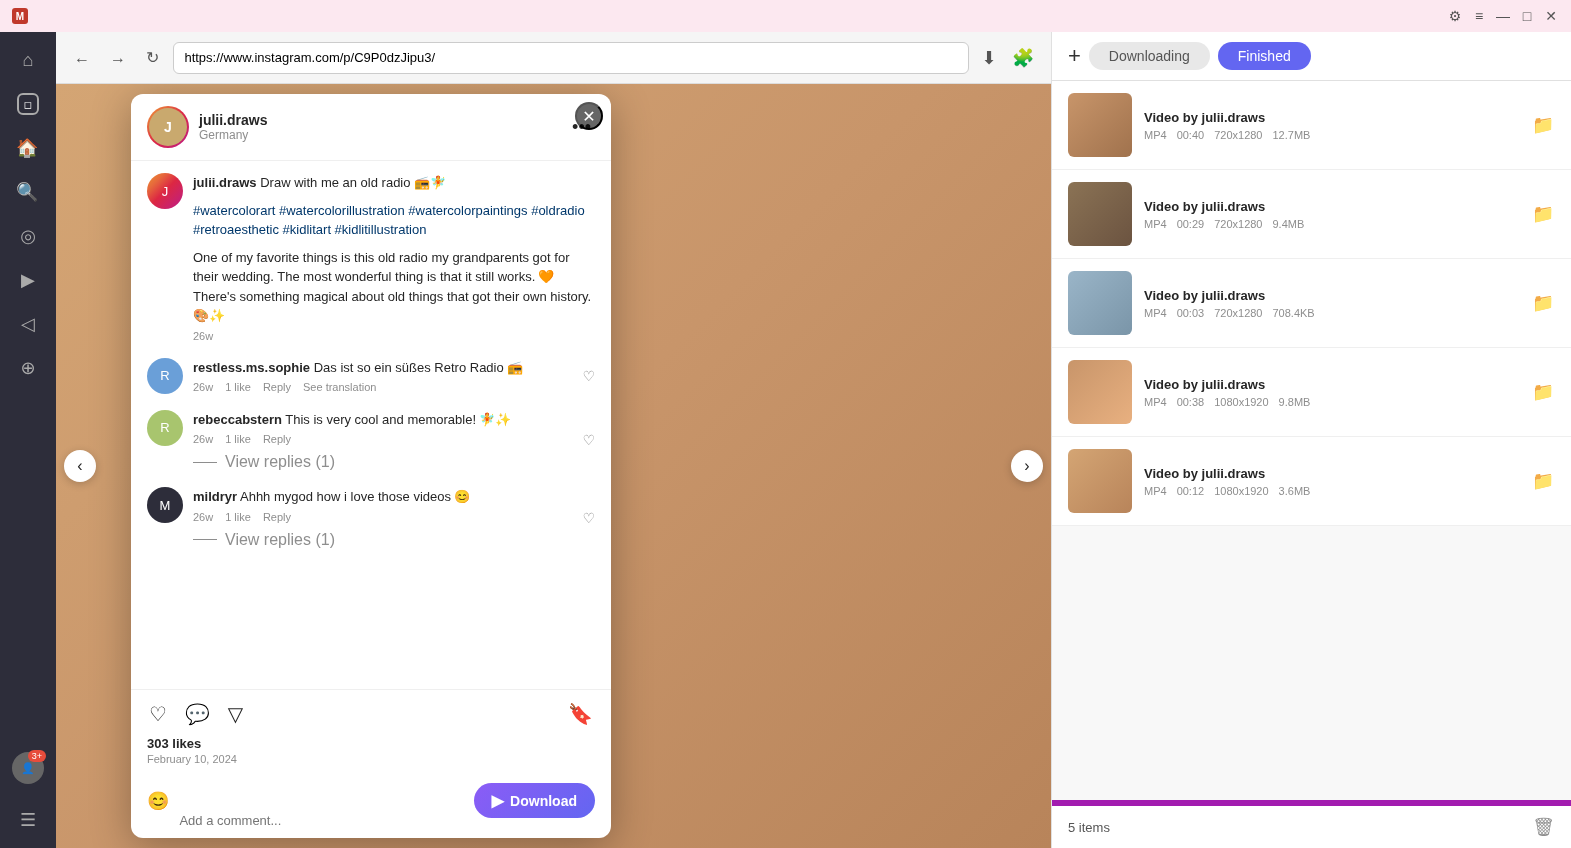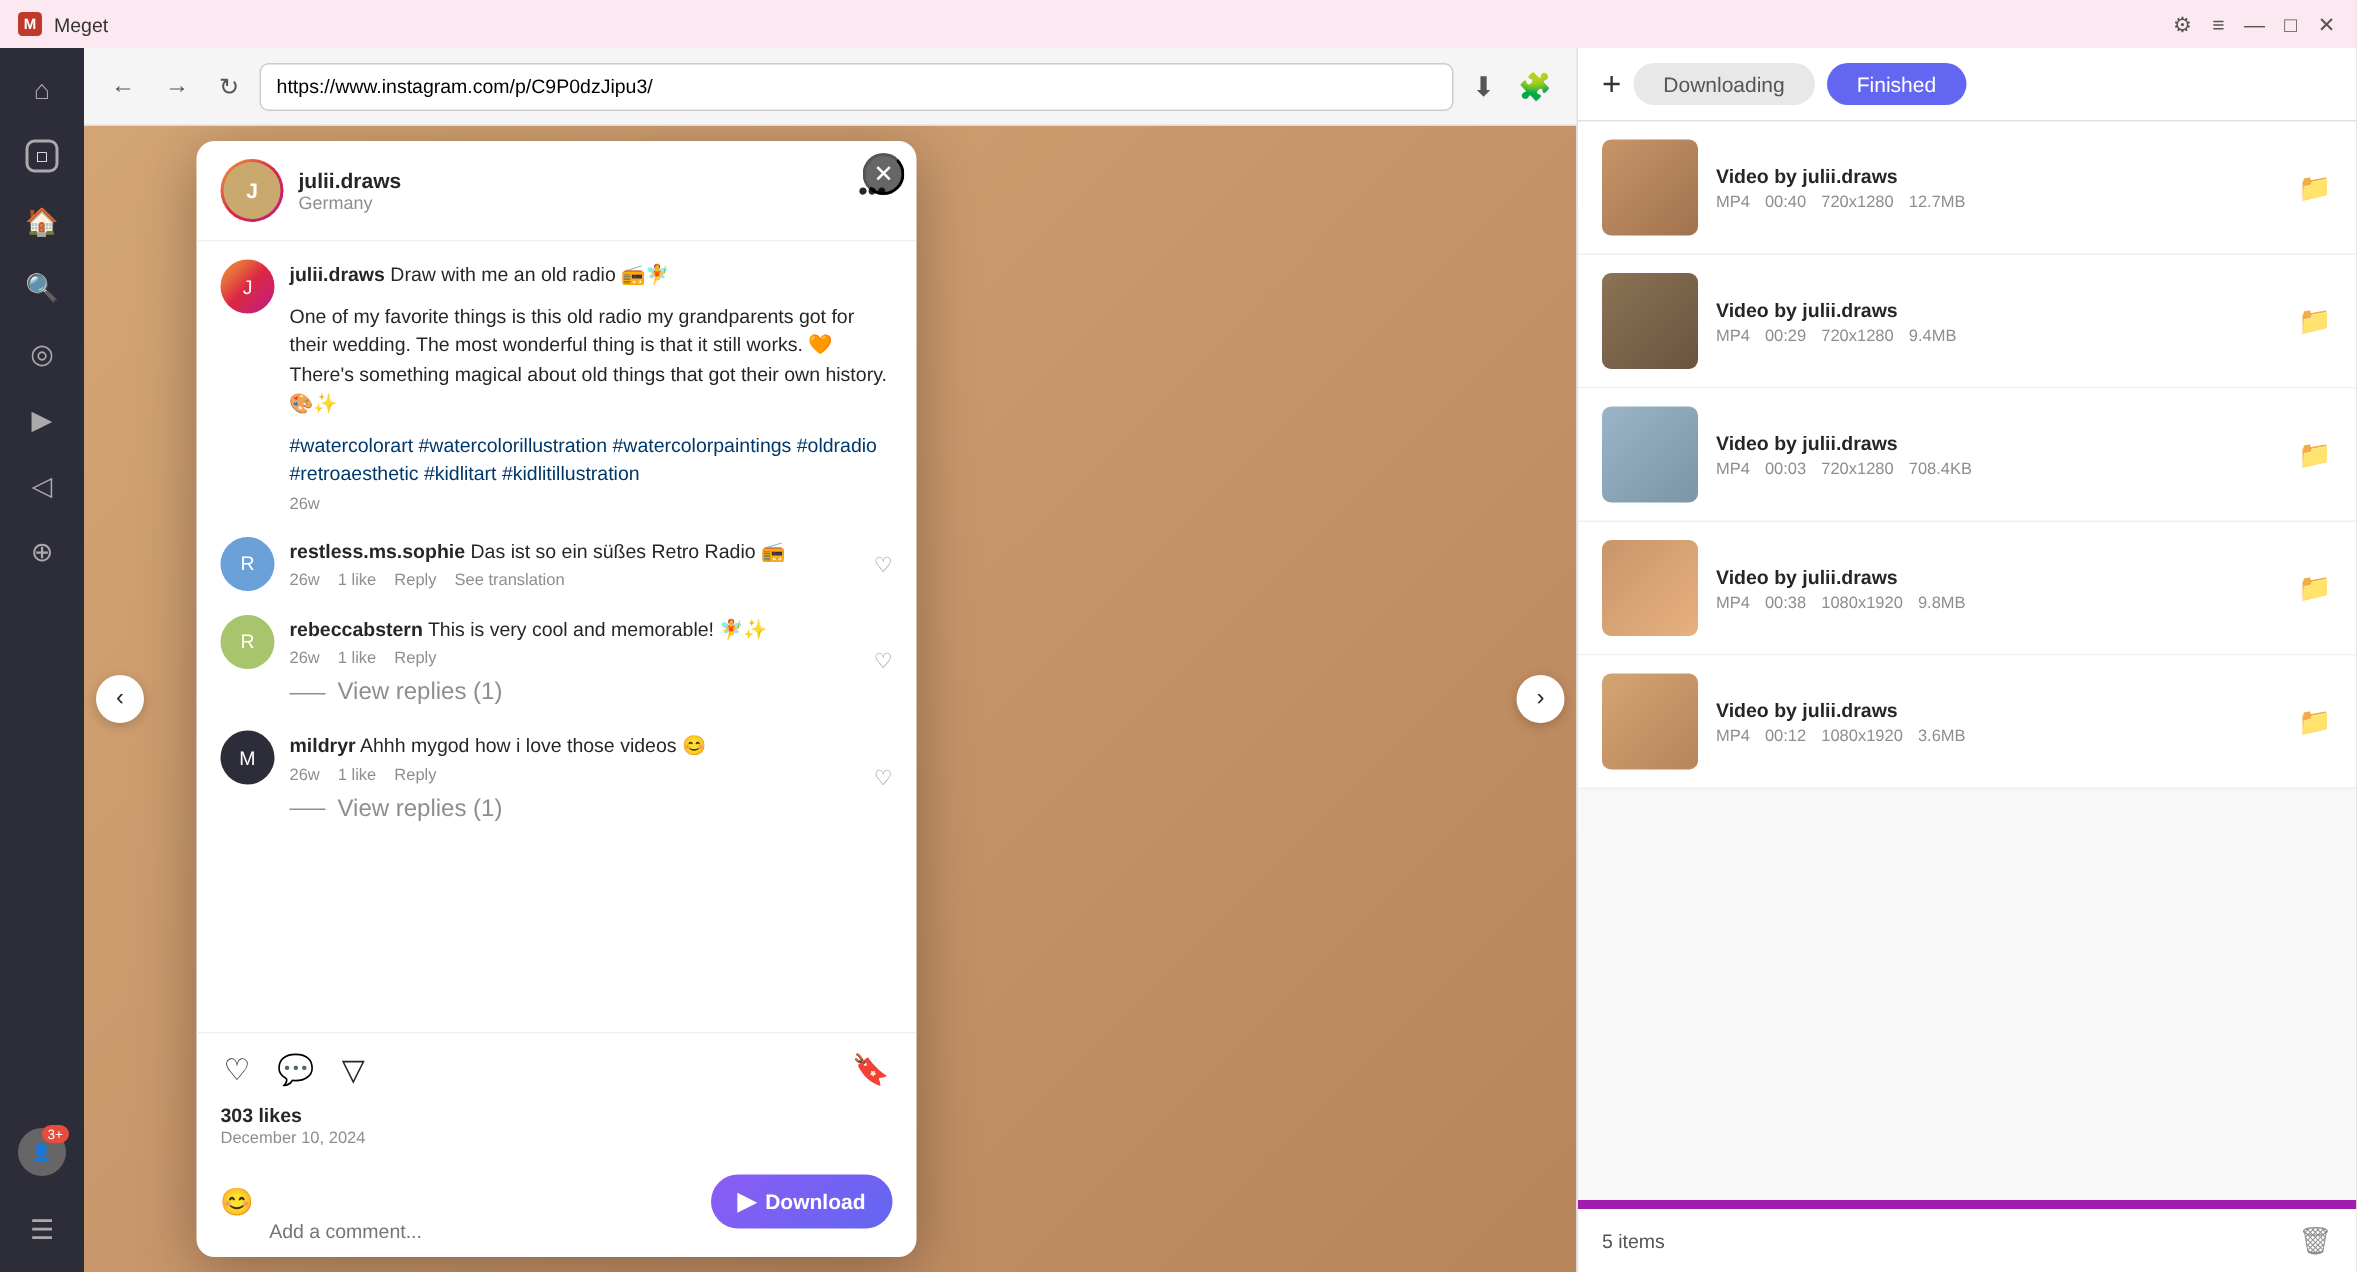--- a/index.html
+++ b/index.html
@@ -305,21 +305,20 @@
     .items-count { font-size: 13px; color: #555; }
     .trash-btn { background: none; border: none; cursor: pointer; font-size: 18px; color: #8e8e8e; }
   </style>
 </head>
 <body>
 
 <div class="titlebar">
   <div class="titlebar-icon">
     <span style="color:white;font-size:10px;font-weight:bold;">M</span>
   </div>
-  <span class="titlebar-title">Meget</span>
   <div class="titlebar-controls">
     <button class="titlebar-btn">⚙</button>
     <button class="titlebar-btn">≡</button>
     <button class="titlebar-btn">—</button>
     <button class="titlebar-btn">□</button>
     <button class="titlebar-btn">✕</button>
   </div>
 </div>
 
 <div class="app-body">
@@ -395,25 +394,25 @@
         <div class="popup-scroll">
 
           <div class="post-comment">
             <div class="comment-avatar gradient">J</div>
             <div class="comment-body">
               <div class="comment-text">
                 <span class="username">julii.draws</span>
                 <span> Draw with me an old radio 📻🧚</span>
               </div>
               <div class="comment-text" style="margin-top:8px;">
+                <span class="hashtag">#watercolorart #watercolorillustration #watercolorpaintings #oldradio #retroaesthetic #kidlitart #kidlitillustration</span>
+              </div>
+              <div class="comment-text" style="margin-top:8px;">
                 One of my favorite things is this old radio my grandparents got for their wedding. The most wonderful thing is that it still works. 🧡<br>
                 There's something magical about old things that got their own history. 🎨✨
-              </div>
-              <div class="comment-text" style="margin-top:8px;">
-                <span class="hashtag">#watercolorart #watercolorillustration #watercolorpaintings #oldradio #retroaesthetic #kidlitart #kidlitillustration</span>
               </div>
               <div class="comment-meta">
                 <span>26w</span>
               </div>
             </div>
           </div>
 
           <div class="post-comment">
             <div class="comment-avatar comment-avatar-2">R</div>
             <div class="comment-body">
@@ -473,21 +472,21 @@
         </div>
 
         <div class="popup-footer">
           <div class="popup-actions">
             <button class="action-btn">♡</button>
             <button class="action-btn">💬</button>
             <button class="action-btn">▽</button>
             <button class="action-btn save-btn">🔖</button>
           </div>
           <div class="likes-count">303 likes</div>
-          <div class="post-date">December 10, 2024</div>
+          <div class="post-date">February 10, 2024</div>
           <div class="comment-input-row">
             <button class="emoji-btn">😊</button>
             <input class="comment-input" type="text" placeholder="Add a comment..." style="">
             <button class="download-btn">
               <span style="font-size:16px;">▶</span>
               <span>Download</span>
             </button>
           </div>
         </div>
       </div>

